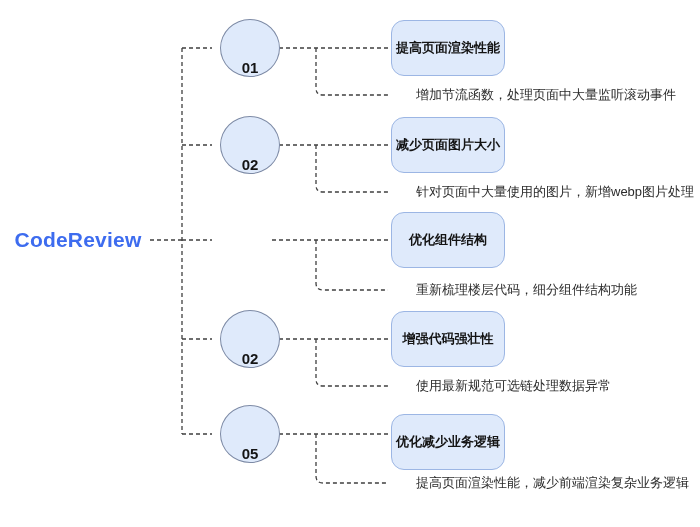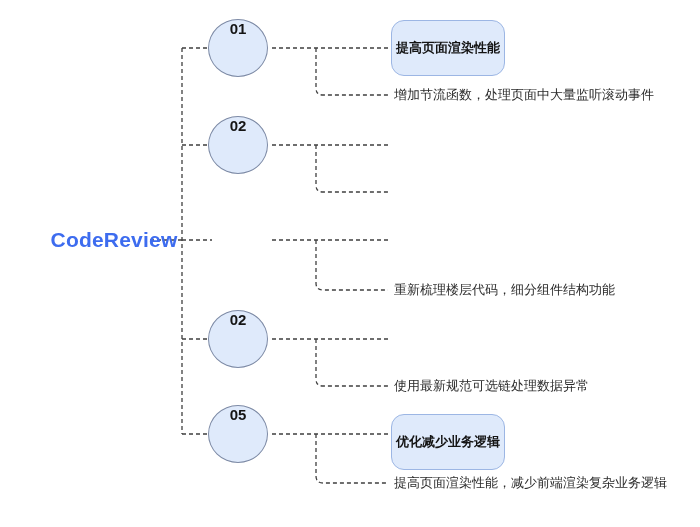--- a/index.html
+++ b/index.html
@@ -22,32 +22,31 @@
     position: absolute;
     left: 10px;
     top: 227px;
     width: 136px;
     text-align: center;
     font-size: 21px;
     font-weight: 600;
     letter-spacing: 0.2px;
     color: var(--root-text, #3d6cef);
     line-height: 26px;
-    margin-left: 36px;
   }
   .circle {
     position: absolute;
-    left: 208px;
+    left: 220px;
     width: 60px;
     height: 58px;
     border-radius: 50%;
     background: var(--node-fill, #dfeafb);
     border: 1px solid var(--circle-border, #7d8aa5);
     display: flex;
-    align-items: flex-start;
+    align-items: flex-end;
     justify-content: center;
     box-sizing: border-box;
   }
   .circle span {
     font-size: 15px;
     font-weight: 700;
     color: var(--text, #141414);
   }
   .box {
     position: absolute;
@@ -63,21 +62,21 @@
     box-sizing: border-box;
   }
   .box span {
     font-size: 13px;
     font-weight: 700;
     color: var(--text, #141414);
     white-space: nowrap;
   }
   .note {
     position: absolute;
-    left: 394px;
+    left: 416px;
     height: 18px;
     line-height: 18px;
     font-size: 13px;
     color: #2b2b2b;
     white-space: nowrap;
   }
 </style>
 </head>
 <body>
 
@@ -114,25 +113,35 @@
     <span>01</span>
   </div>
   <div class="box" style="top:20px">
     <span>提高页面渲染性能</span>
   </div>
   <div class="note" style="top:86px">增加节流函数，处理页面中大量监听滚动事件</div>
 
   <div class="circle" style="top:116px">
     <span>02</span>
   </div>
+  <div class="box" style="top:117px">
+    <span>减少页面图片大小</span>
+  </div>
+  <div class="note" style="top:183px">针对页面中大量使用的图片，新增webp图片处理</div>
 
+  <div class="box" style="top:212px">
+    <span>优化组件结构</span>
+  </div>
   <div class="note" style="top:281px">重新梳理楼层代码，细分组件结构功能</div>
 
   <div class="circle" style="top:310px">
     <span>02</span>
+  </div>
+  <div class="box" style="top:311px">
+    <span>增强代码强壮性</span>
   </div>
   <div class="note" style="top:377px">使用最新规范可选链处理数据异常</div>
 
   <div class="circle" style="top:405px">
     <span>05</span>
   </div>
   <div class="box" style="top:414px">
     <span>优化减少业务逻辑</span>
   </div>
   <div class="note" style="top:474px">提高页面渲染性能，减少前端渲染复杂业务逻辑</div>

